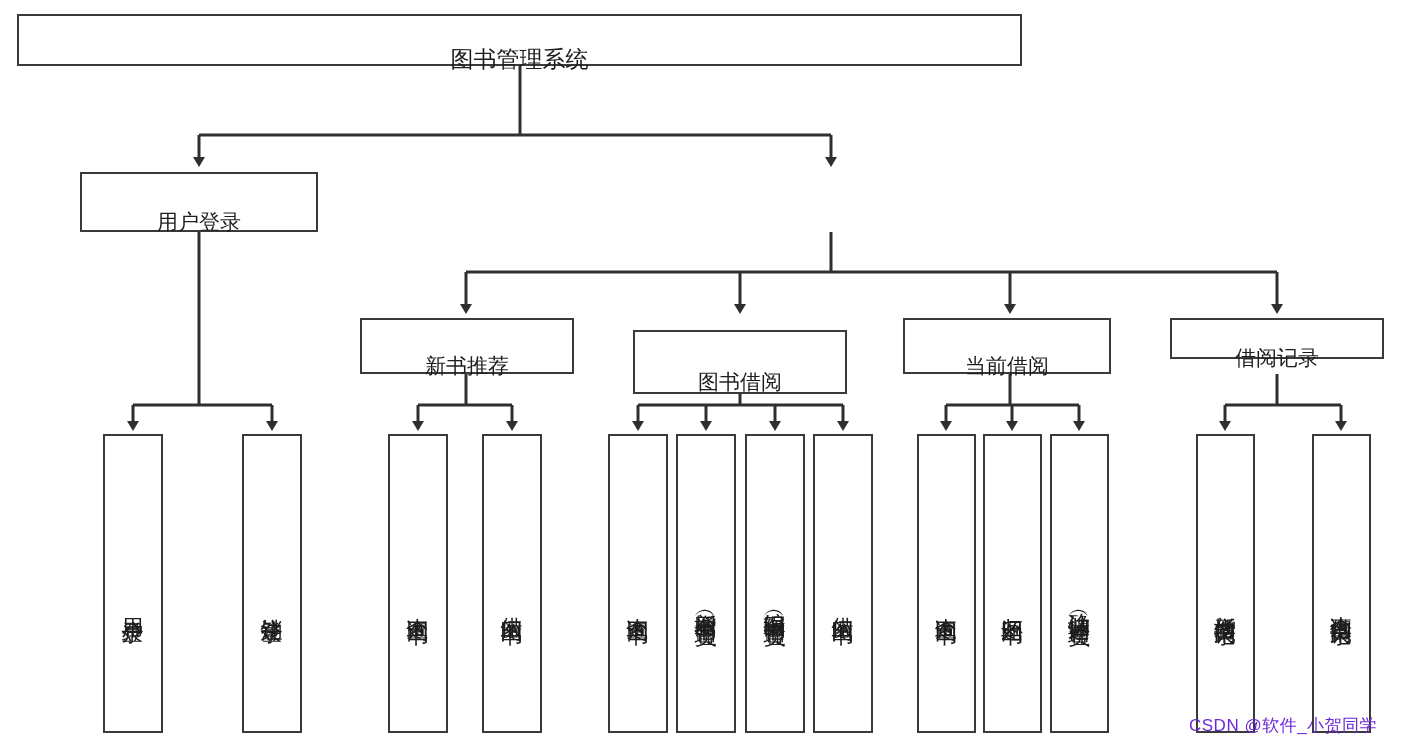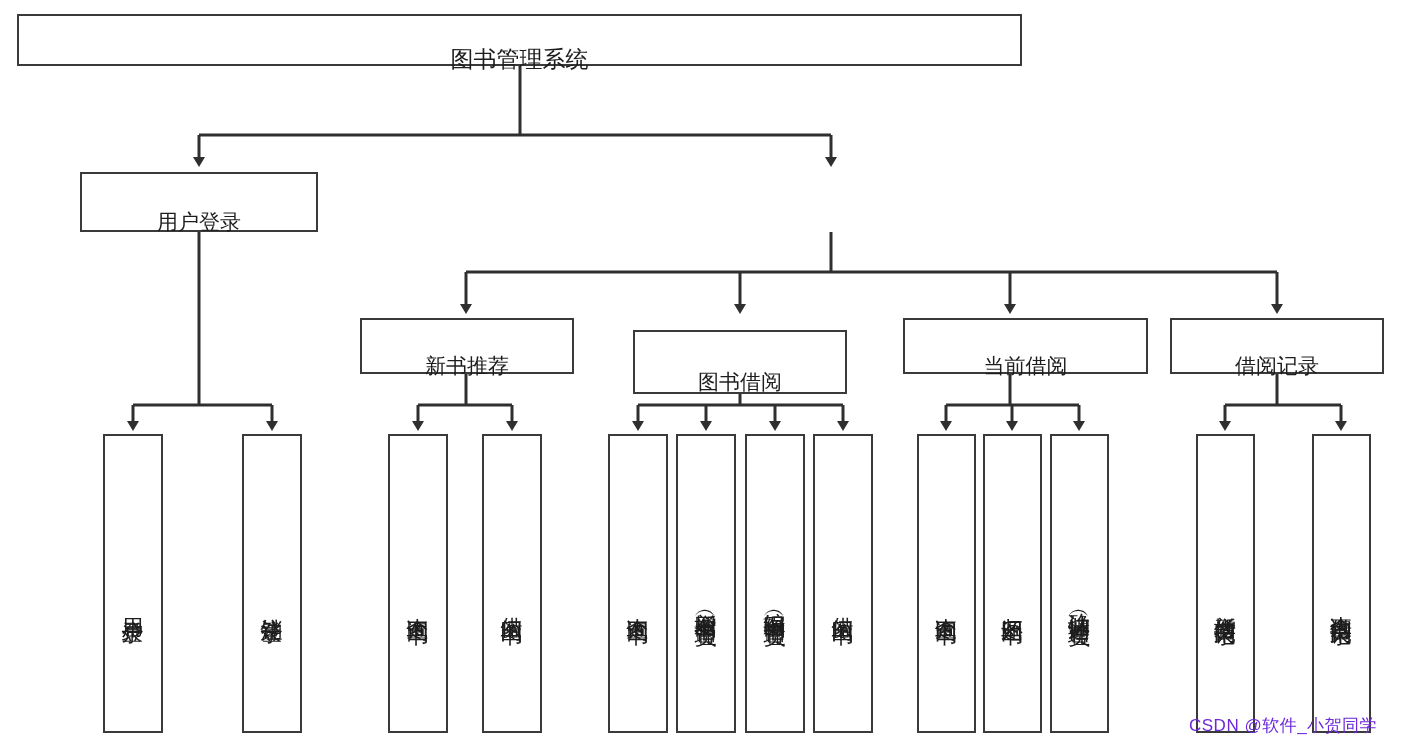--- a/index.html
+++ b/index.html
@@ -134,24 +134,24 @@
   <div class="node mid" style="left:80px; top:172px; width:238px; height:60px;">
     <span class="label">用户登录</span>
   </div>
 
   <div class="node mid" style="left:360px; top:318px; width:214px; height:56px;">
     <span class="label">新书推荐</span>
   </div>
   <div class="node mid" style="left:633px; top:330px; width:214px; height:64px;">
     <span class="label">图书借阅</span>
   </div>
-  <div class="node mid" style="left:903px; top:318px; width:245px; height:56px;">
+  <div class="node mid" style="left:903px; top:318px; width:208px; height:56px;">
     <span class="label">当前借阅</span>
   </div>
-  <div class="node mid" style="left:1170px; top:318px; width:214px; height:56px;">
+  <div class="node mid" style="left:1170px; top:318px; width:214px; height:41px;">
     <span class="label">借阅记录</span>
   </div>
 
   <div class="node leaf" style="left:103px; top:434px; width:60px; height:299px;">
     <span class="label">用户登录</span>
   </div>
   <div class="node leaf" style="left:242px; top:434px; width:60px; height:299px;">
     <span class="label">注销登录</span>
   </div>
 

